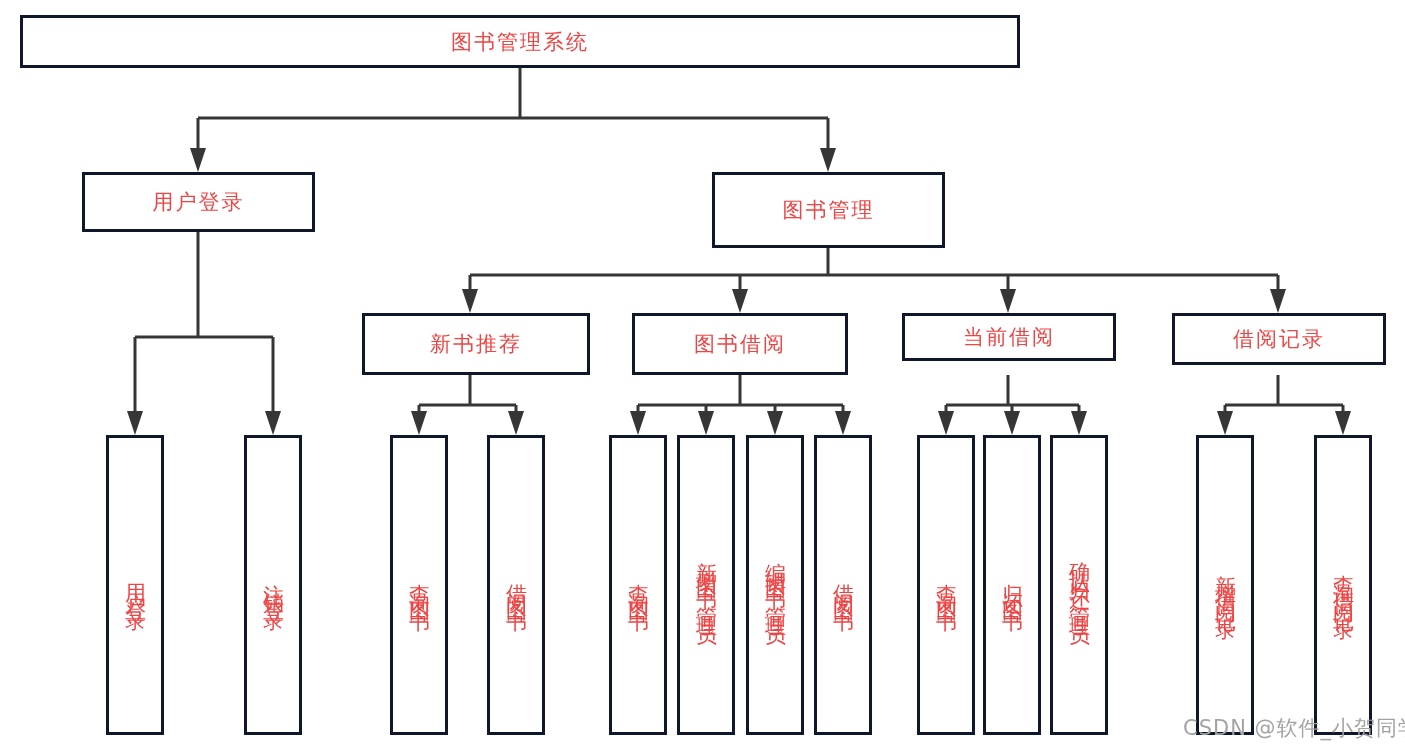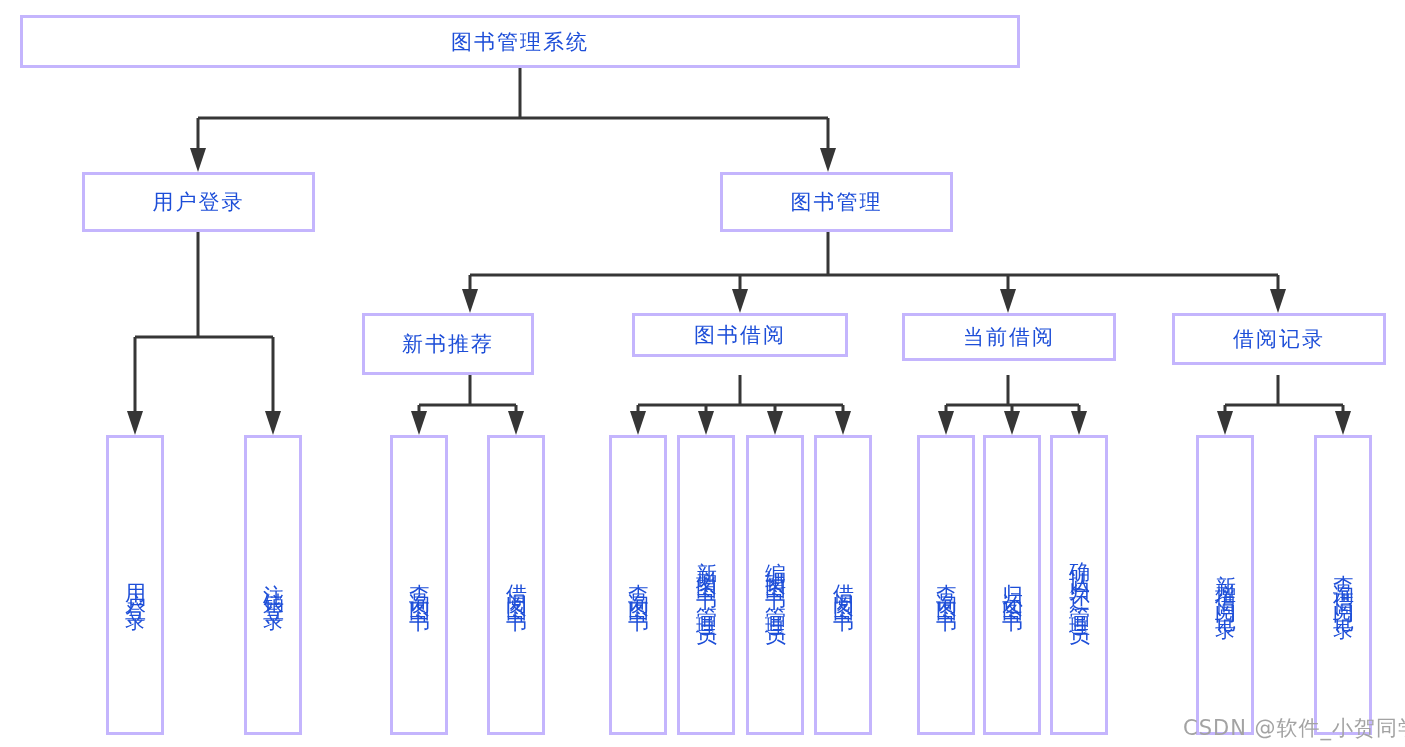--- a/index.html
+++ b/index.html
@@ -17,23 +17,23 @@
   }
   .wires {
     position: absolute;
     left: 0;
     top: 0;
     z-index: 1;
   }
   .node {
     position: absolute;
     box-sizing: border-box;
-    border: 3px solid #c4b5fd;
+    border: 3px solid #0f172a;
     background: #ffffff;
-    color: #1d4ed8;
+    color: #ef4444;
     display: flex;
     align-items: center;
     justify-content: center;
     font-size: 21px;
     z-index: 2;
     text-align: center;
     letter-spacing: 2px;
   }
   .node.leaf {
     writing-mode: vertical-rl;
@@ -95,24 +95,24 @@
       <polygon points="1012,435 1004,411 1020,411"></polygon>
       <polygon points="1079,435 1071,411 1087,411"></polygon>
       <polygon points="1225,435 1217,411 1233,411"></polygon>
       <polygon points="1343,435 1335,411 1351,411"></polygon>
     </g>
   </svg>
 
   <div class="node" style="left:20px; top:15px; width:1000px; height:53px;">图书管理系统</div>
 
   <div class="node" style="left:82px; top:172px; width:233px; height:60px;">用户登录</div>
-  <div class="node" style="left:712px; top:172px; width:233px; height:60px;margin-left:8px;">图书管理</div>
+  <div class="node" style="left:712px; top:172px; width:233px; height:76px;">图书管理</div>
 
-  <div class="node" style="left:362px; top:313px; width:172px; height:62px;">新书推荐</div>
-  <div class="node" style="left:632px; top:313px; width:216px; height:44px;">图书借阅</div>
+  <div class="node" style="left:362px; top:313px; width:228px; height:62px;">新书推荐</div>
+  <div class="node" style="left:632px; top:313px; width:216px; height:62px;">图书借阅</div>
   <div class="node" style="left:902px; top:313px; width:214px; height:48px;">当前借阅</div>
   <div class="node" style="left:1172px; top:313px; width:214px; height:52px;">借阅记录</div>
 
   <div class="node leaf" style="left:106px; top:435px; width:58px; height:300px;">用户登录</div>
   <div class="node leaf" style="left:244px; top:435px; width:58px; height:300px;">注销登录</div>
 
   <div class="node leaf" style="left:390px; top:435px; width:58px; height:300px;">查询图书</div>
   <div class="node leaf" style="left:487px; top:435px; width:58px; height:300px;">借阅图书</div>
 
   <div class="node leaf" style="left:609px; top:435px; width:58px; height:300px;">查询图书</div>

